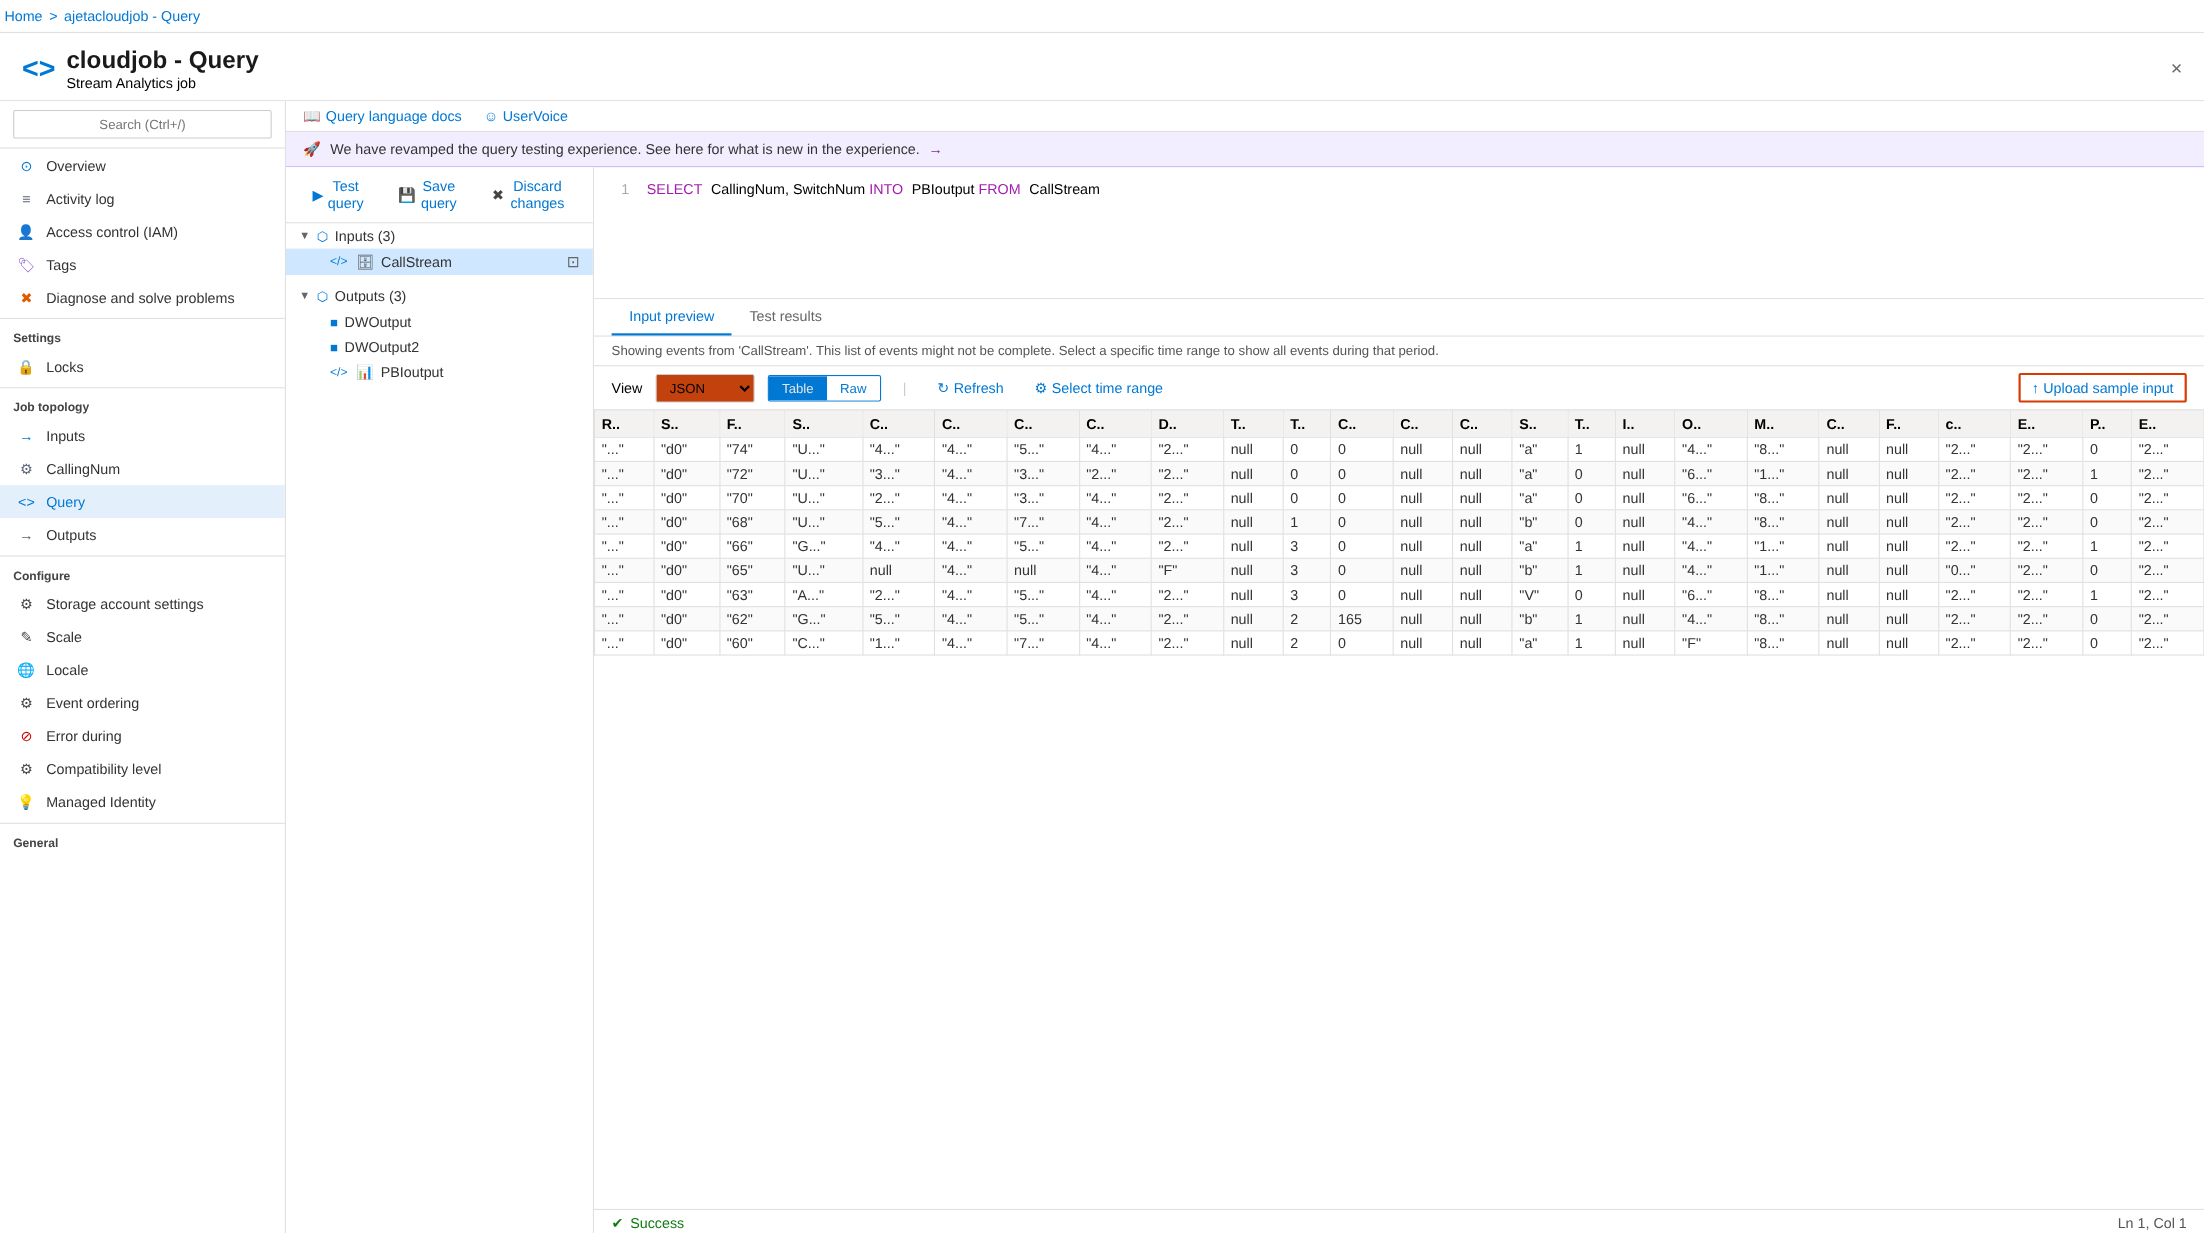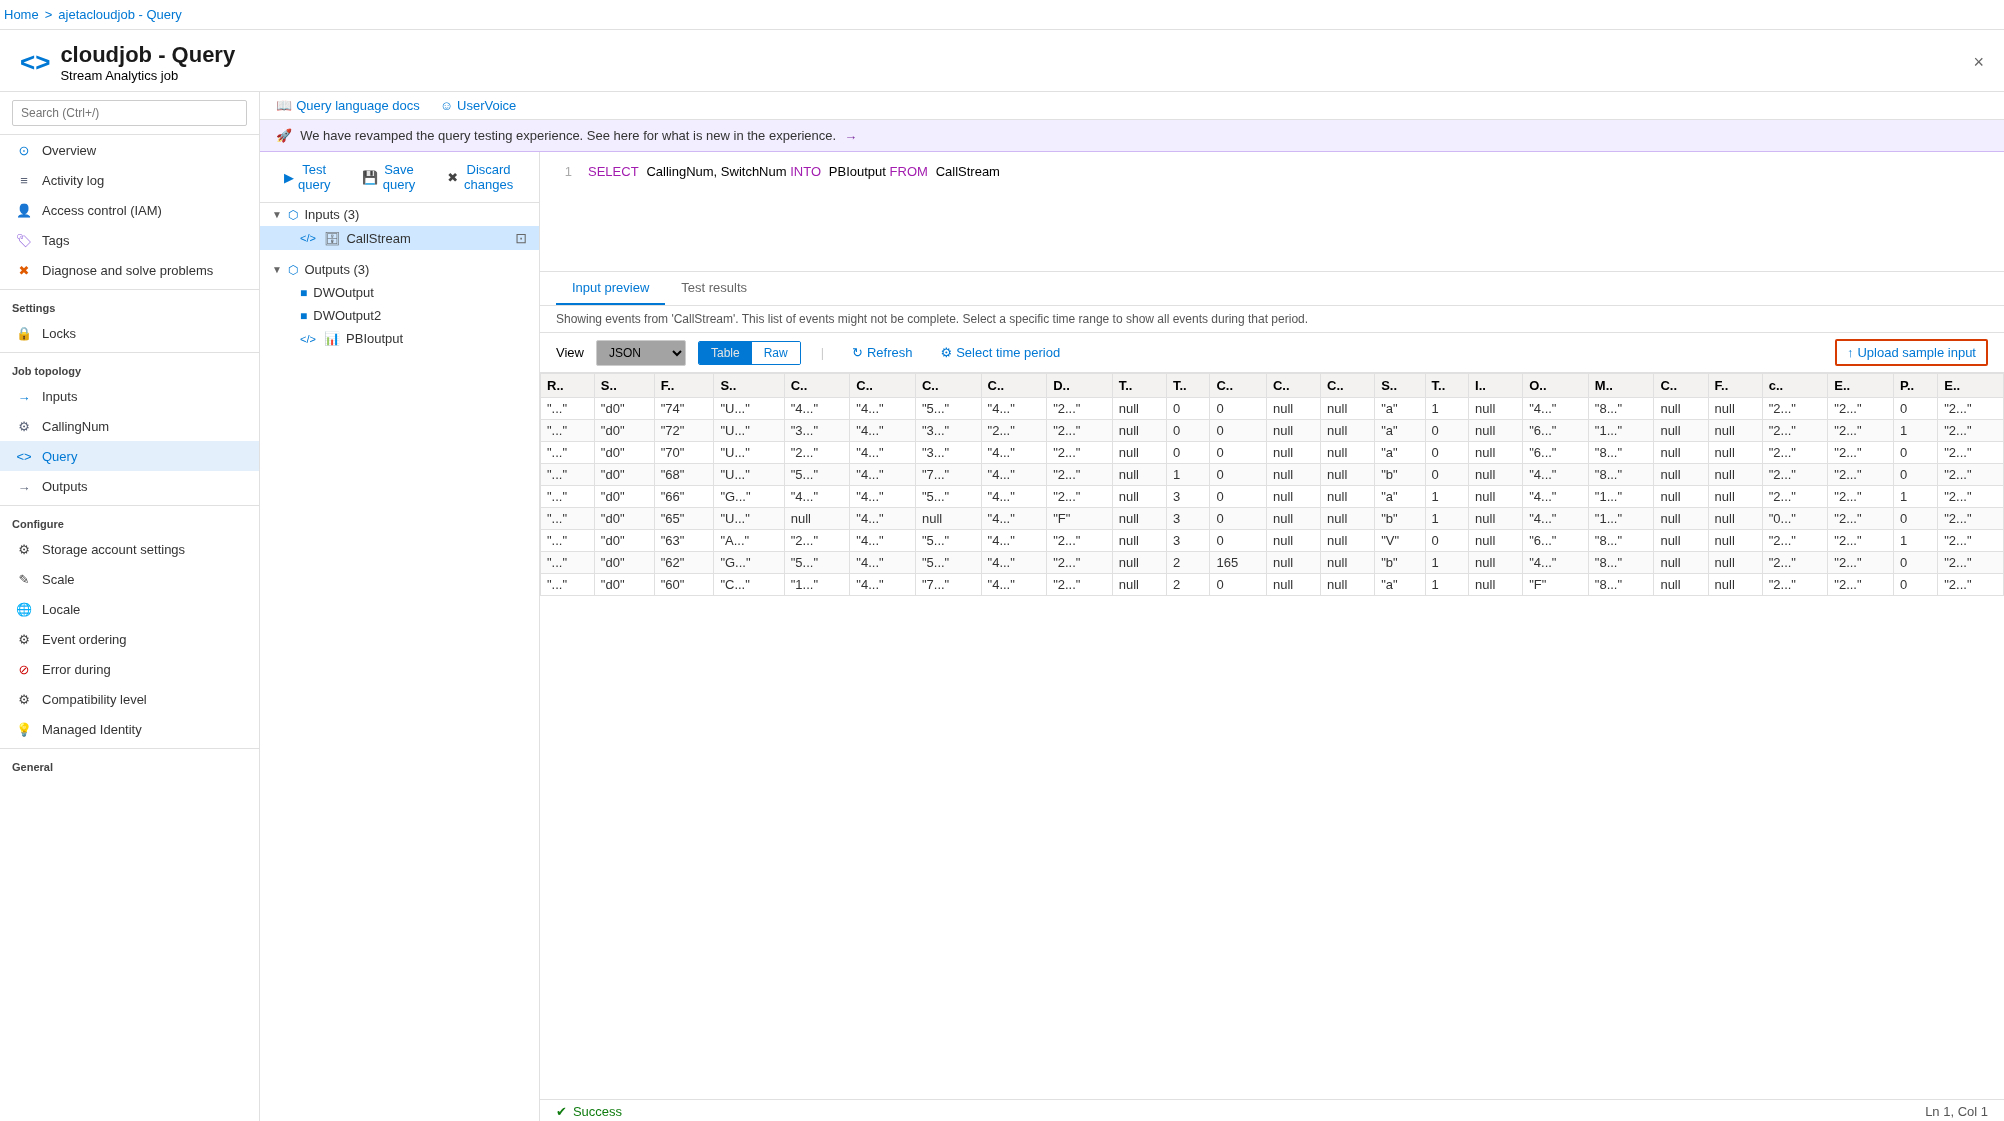--- a/index.html
+++ b/index.html
@@ -45,20 +45,21 @@
     .sidebar-search {
       padding: 8px 12px;
       border-bottom: 1px solid #e0e0e0;
     }
     .sidebar-search input {
       width: 100%;
       padding: 5px 8px;
       border: 1px solid #ccc;
       border-radius: 2px;
       font-size: 12px;
+      text-align: center;
     }
     .sidebar-section-label {
       padding: 8px 12px 4px 12px;
       font-size: 11px;
       font-weight: 600;
       color: #444;
       text-transform: none;
     }
     .sidebar-divider { border: none; border-top: 1px solid #e0e0e0; margin: 4px 0; }
     .sidebar-item {
@@ -178,21 +179,21 @@
       align-items: center;
       gap: 12px;
       padding: 6px 16px;
       border-bottom: 1px solid #e0e0e0;
     }
     .json-select {
       border: 1px solid #ccc;
       border-radius: 2px;
       padding: 4px 24px 4px 8px;
       font-size: 12px;
-      background: #a3a3a3;
+      background: #c2410c;
       cursor: pointer;
       min-width: 90px;
     }
     .toggle-group {
       display: flex;
       border: 1px solid #0078d4;
       border-radius: 2px;
       overflow: hidden;
     }
     .toggle-btn {
@@ -478,21 +479,21 @@
             </div>
 
             <span style="margin:0 8px; color:#ccc;">|</span>
 
             <button class="action-btn">
               <span style="color:#0078d4;">↻</span>
               <span>Refresh</span>
             </button>
             <button class="action-btn">
               <span style="color:#0078d4;">⚙</span>
-              <span>Select time period</span>
+              <span>Select time range</span>
             </button>
 
             <div class="spacer"></div>
 
             <button class="upload-btn">
               <span style="color:#0078d4;">↑</span>
               <span>Upload sample input</span>
             </button>
           </div>
 

